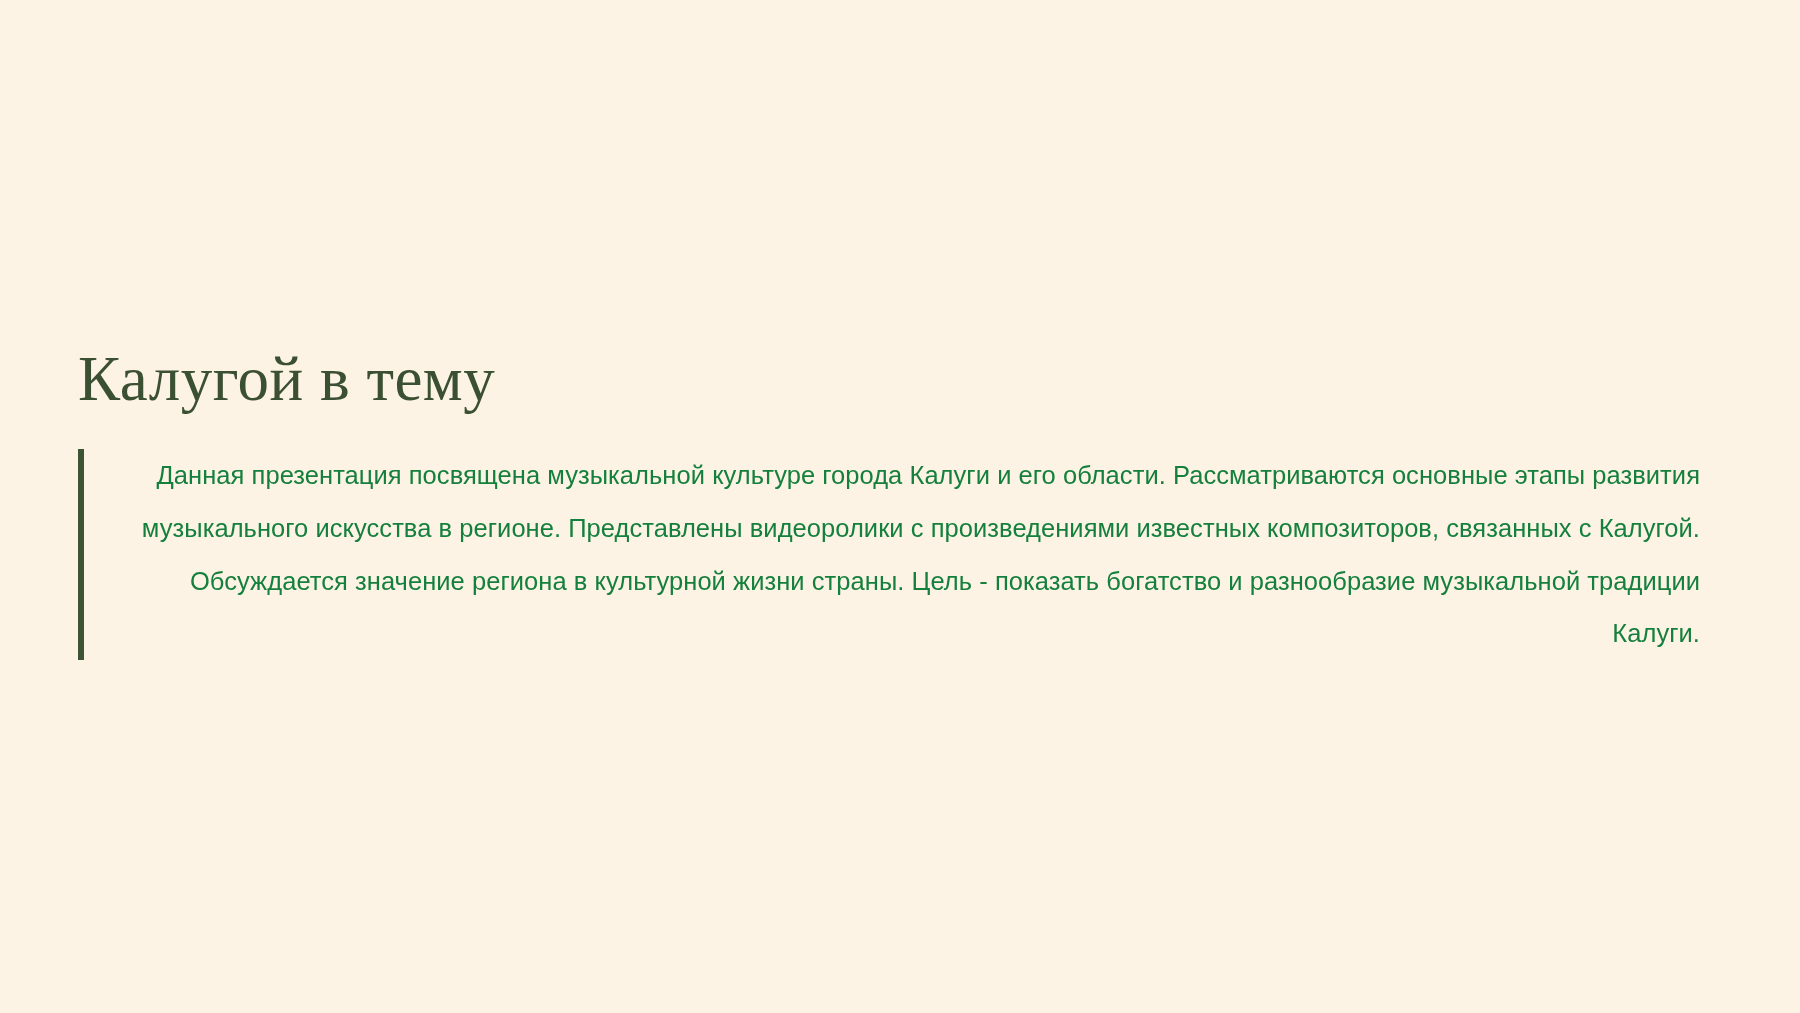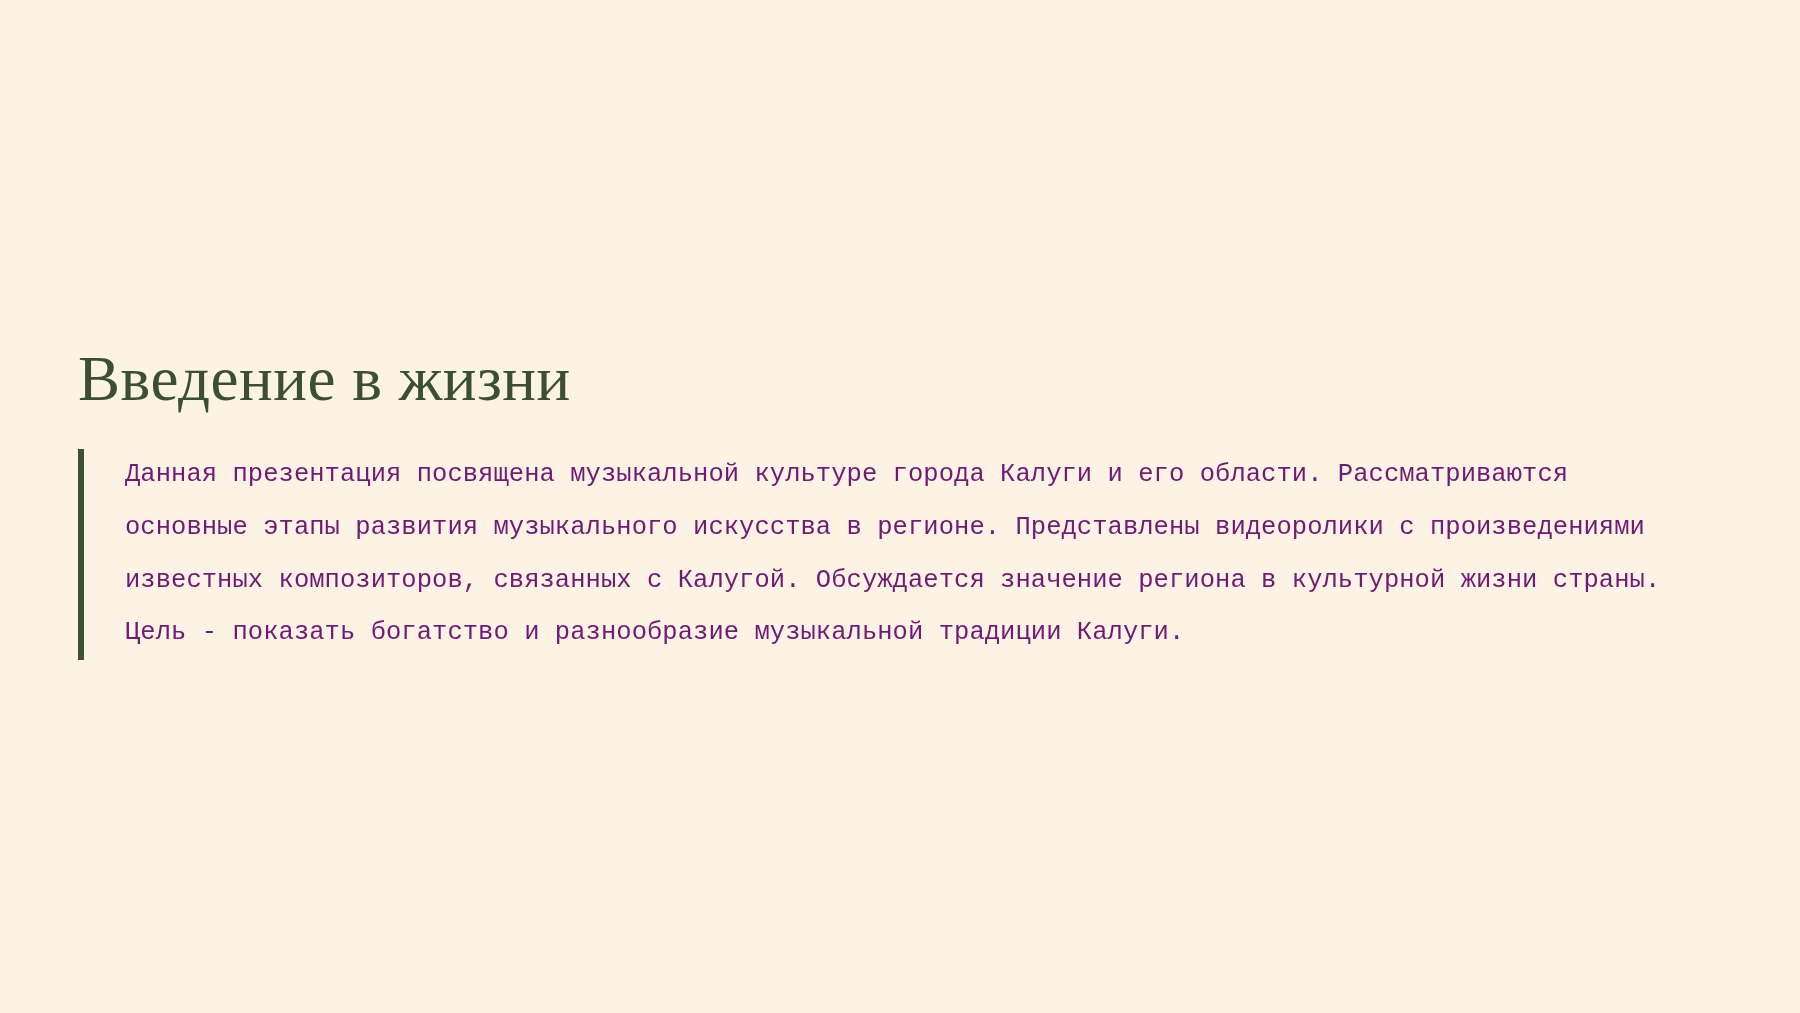--- a/index.html
+++ b/index.html
@@ -49,38 +49,38 @@
 
   .accent-bar {
     flex: 0 0 auto;
     width: 6px;
     background: #3d5434;
     margin-right: 41px;
   }
 
   .body-text {
     flex: 1 1 auto;
-    font-family: Liberation Mono, monospace;
+    font-family: Liberation Sans, sans-serif;
     font-size: 25.5px;
     line-height: 2.07;
-    color: #701a75;
+    color: #15803d;
     letter-spacing: 0.05px;
     max-width: 1575px;
     margin: 0;
     padding: 0;
-    text-align: left;
+    text-align: right;
   }
 </style>
 </head>
 <body>
 
 <div class="slide">
   <div class="slide-content">
 
-    <h1 class="slide-title">Введение в жизни</h1>
+    <h1 class="slide-title">Калугой в тему</h1>
 
     <div class="body-block">
       <div class="accent-bar"></div>
       <p class="body-text">Данная презентация посвящена музыкальной культуре города Калуги и его области. Рассматриваются основные этапы развития музыкального искусства в регионе. Представлены видеоролики с произведениями известных композиторов, связанных с Калугой. Обсуждается значение региона в культурной жизни страны. Цель - показать богатство и разнообразие музыкальной традиции Калуги.</p>
     </div>
 
   </div>
 </div>
 
 </body></html>

